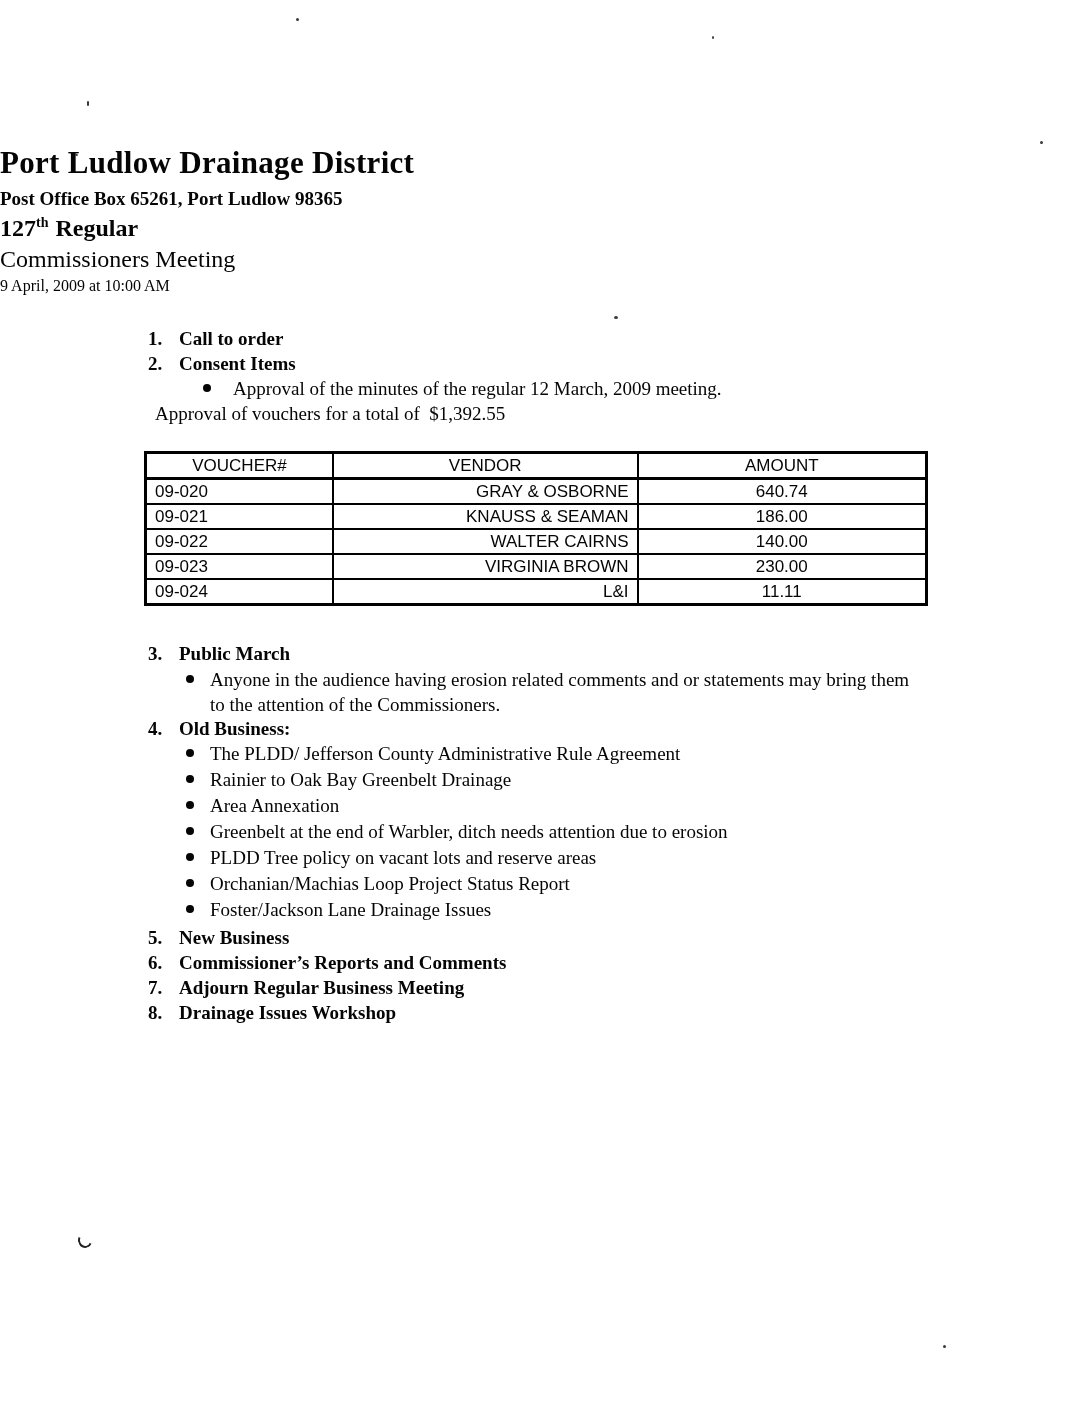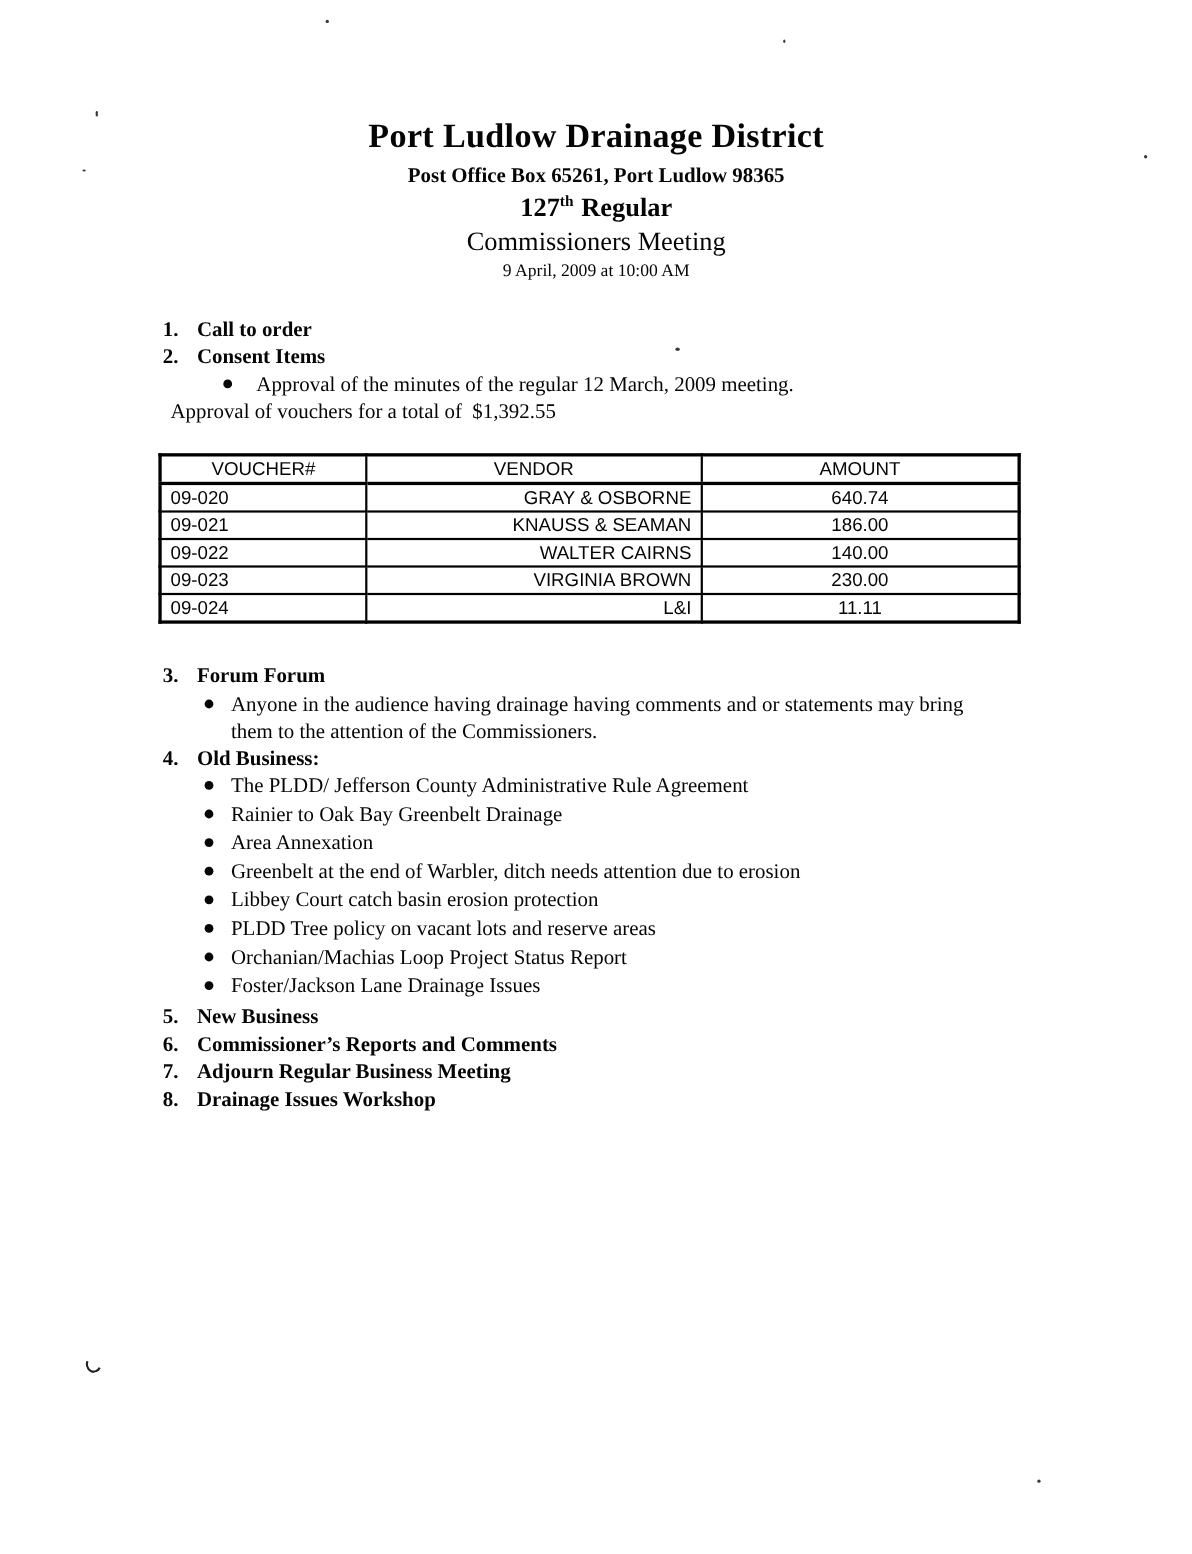--- a/index.html
+++ b/index.html
@@ -7,21 +7,21 @@
     position: relative;
     width: 1084px;
     height: 1413px;
     background: #ffffff;
     color: #050505;
     font-family: "Liberation Serif", serif;
     overflow: hidden;
   }
 
   
-  .doc-header { padding-top: 106px; text-align: center; }
+  .doc-header { padding-top: 106px; text-align: left; margin-top: 39px; }
   .doc-title   { font-size: 31px; font-weight: bold; letter-spacing: .3px; }
   .doc-address { font-size: 19px; font-weight: bold; margin-top: 7px; }
   .doc-agenda  { font-size: 24px; font-weight: bold; margin-top: 5px; }
   .doc-agenda sup { font-size: 14px; font-weight: bold; }
   .doc-agenda .agenda-word { margin-left: 7px; }
   .doc-meeting { font-size: 24px; font-weight: normal; margin-top: 4px; }
   .doc-date    { font-size: 16px; margin-top: 4px; }
 
   
   .doc-body { margin: 32px 0 0 148px; width: 800px; font-size: 19px; }
@@ -165,26 +165,26 @@
         <tr>
           <td class="c-voucher">09-024</td>
           <td class="c-vendor">L&amp;I</td>
           <td class="c-amount">11.11</td>
         </tr>
       </tbody>
     </table>
 
     <div class="item section-gap">
       <span class="num">3.</span>
-      <span class="label">Forum Forum</span>
+      <span class="label">Public March</span>
     </div>
 
     <div class="bullet-row deep-bullet pf-bullet">
       <span class="dot"></span>
-      <span class="btext">Anyone in the audience having drainage having comments and or statements may bring them to the attention of the Commissioners.</span>
+      <span class="btext">Anyone in the audience having erosion related comments and or statements may bring them to the attention of the Commissioners.</span>
     </div>
 
     <div class="item">
       <span class="num">4.</span>
       <span class="label">Old Business:</span>
     </div>
 
     <div class="ob-list">
       <div class="bullet-row deep-bullet">
         <span class="dot"></span>
@@ -197,24 +197,20 @@
       <div class="bullet-row deep-bullet">
         <span class="dot"></span>
         <span class="btext">Area Annexation</span>
       </div>
       <div class="bullet-row deep-bullet">
         <span class="dot"></span>
         <span class="btext">Greenbelt at the end of Warbler, ditch needs attention due to erosion</span>
       </div>
       <div class="bullet-row deep-bullet">
         <span class="dot"></span>
-        <span class="btext">Libbey Court catch basin erosion protection</span>
-      </div>
-      <div class="bullet-row deep-bullet">
-        <span class="dot"></span>
         <span class="btext">PLDD Tree policy on vacant lots and reserve areas</span>
       </div>
       <div class="bullet-row deep-bullet">
         <span class="dot"></span>
         <span class="btext">Orchanian/Machias Loop Project Status Report</span>
       </div>
       <div class="bullet-row deep-bullet">
         <span class="dot"></span>
         <span class="btext">Foster/Jackson Lane Drainage Issues</span>
       </div>

